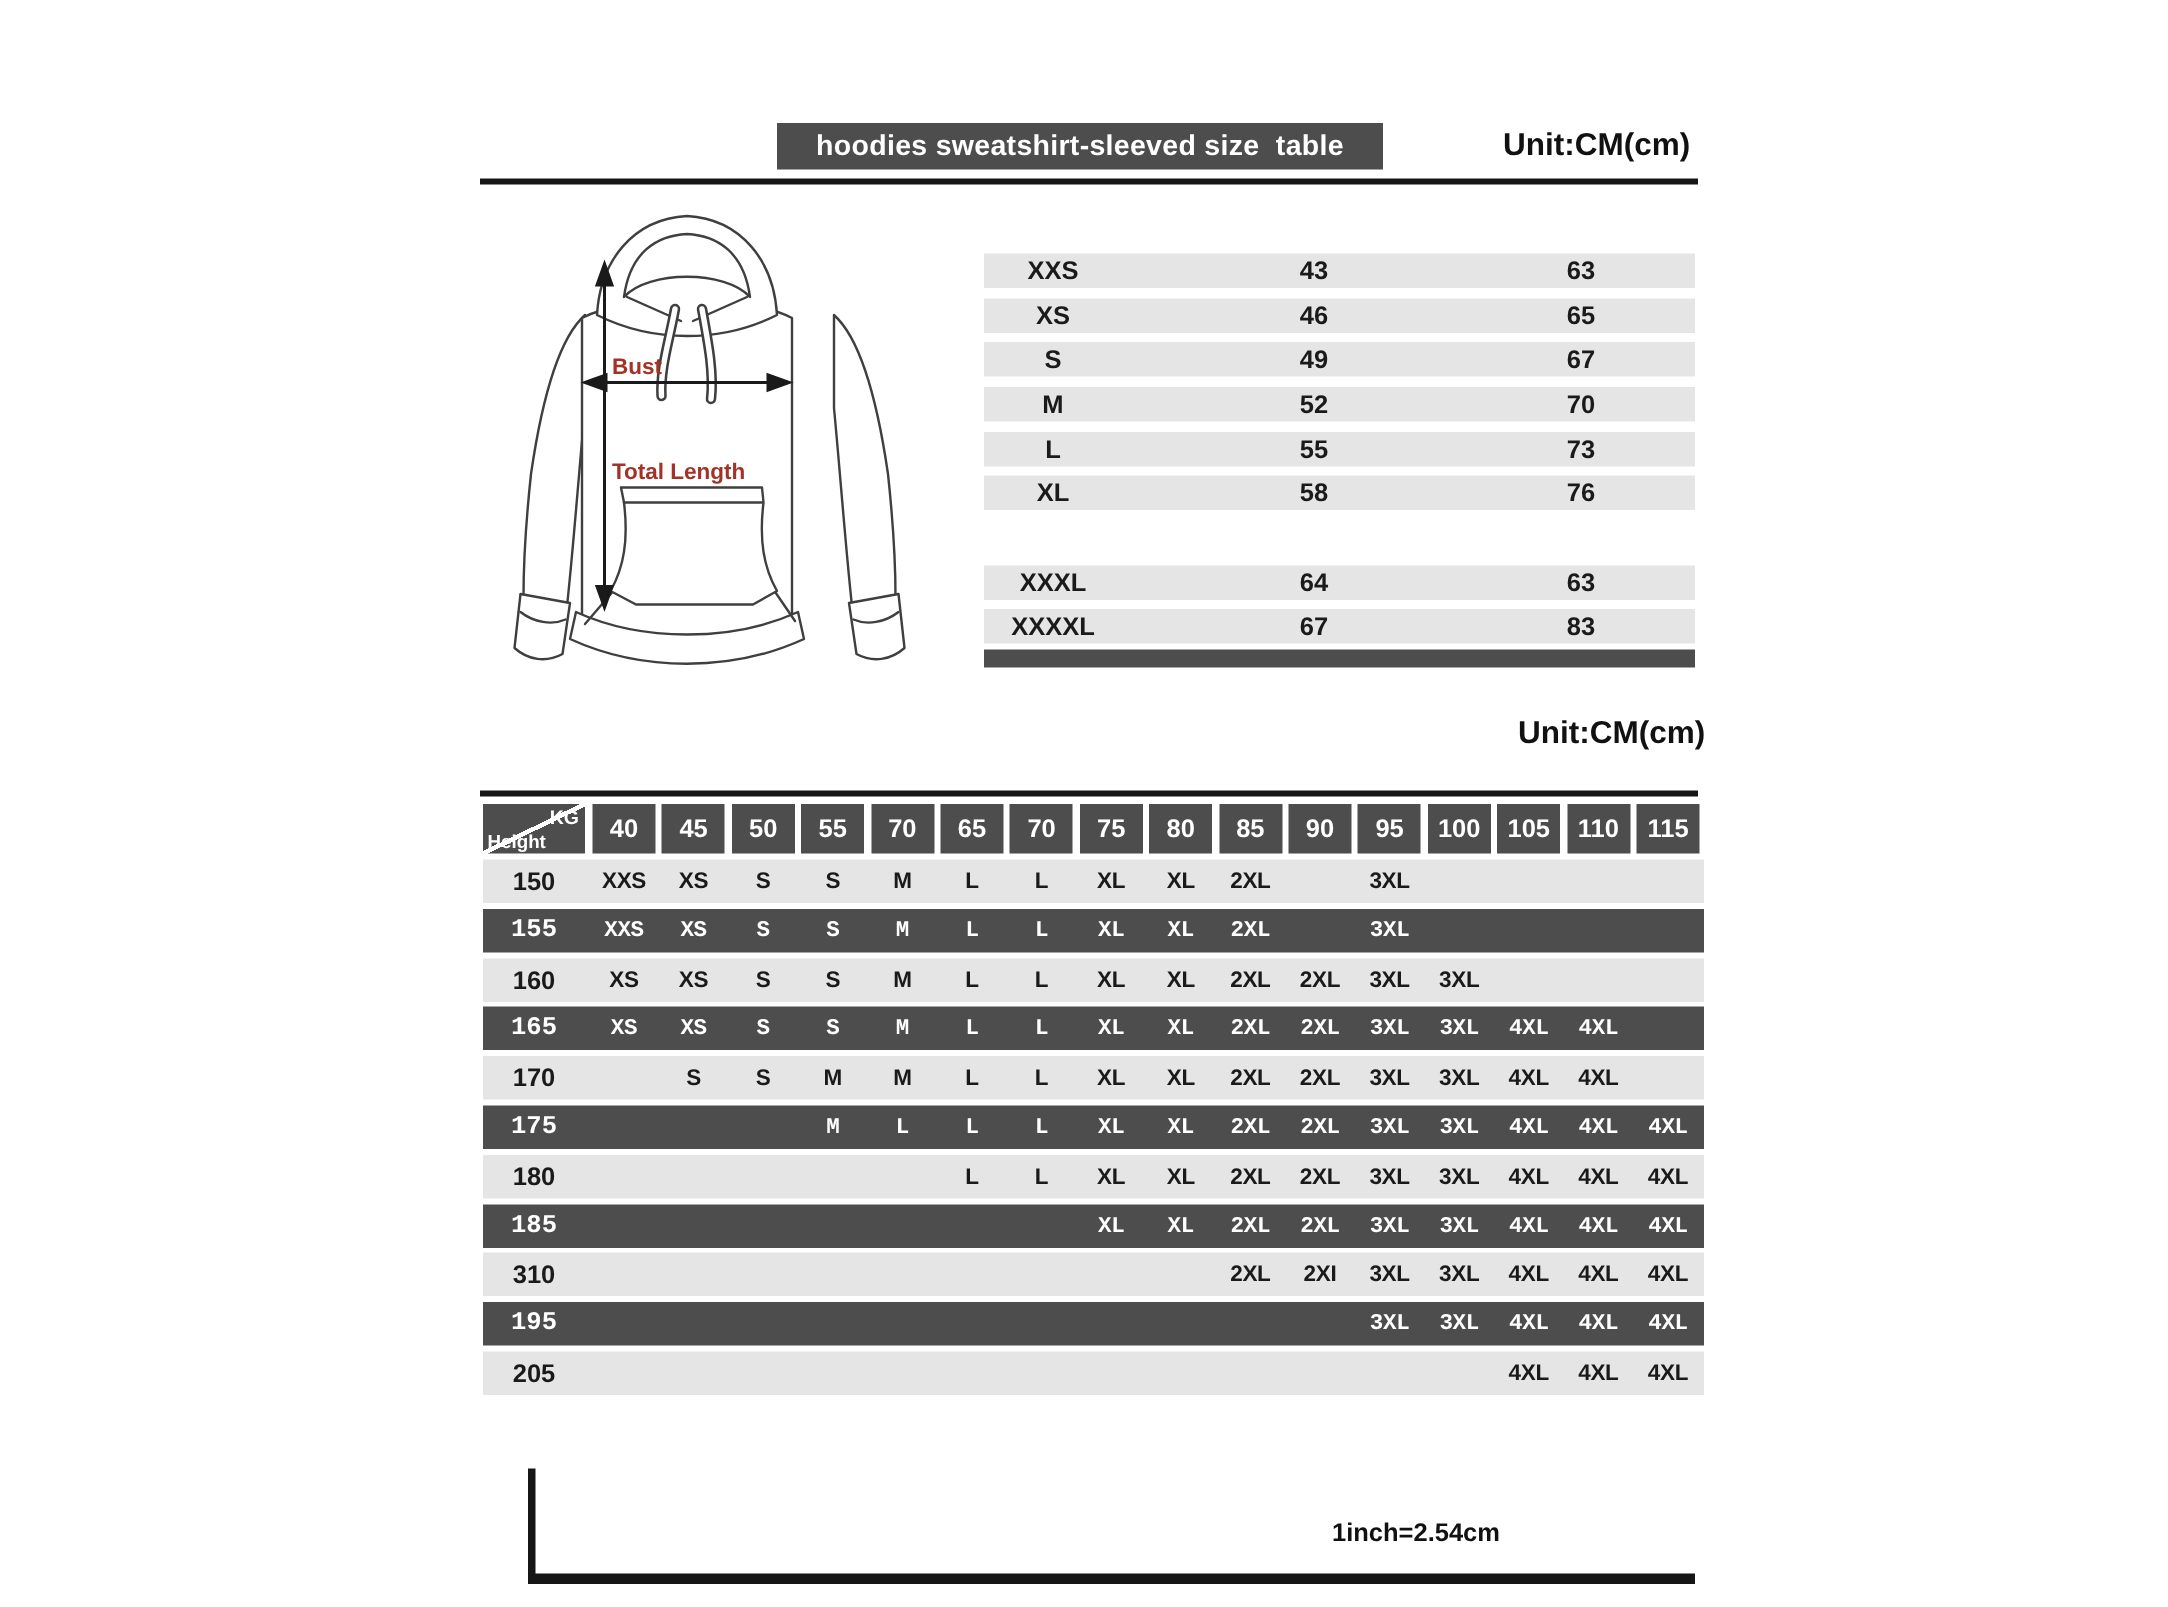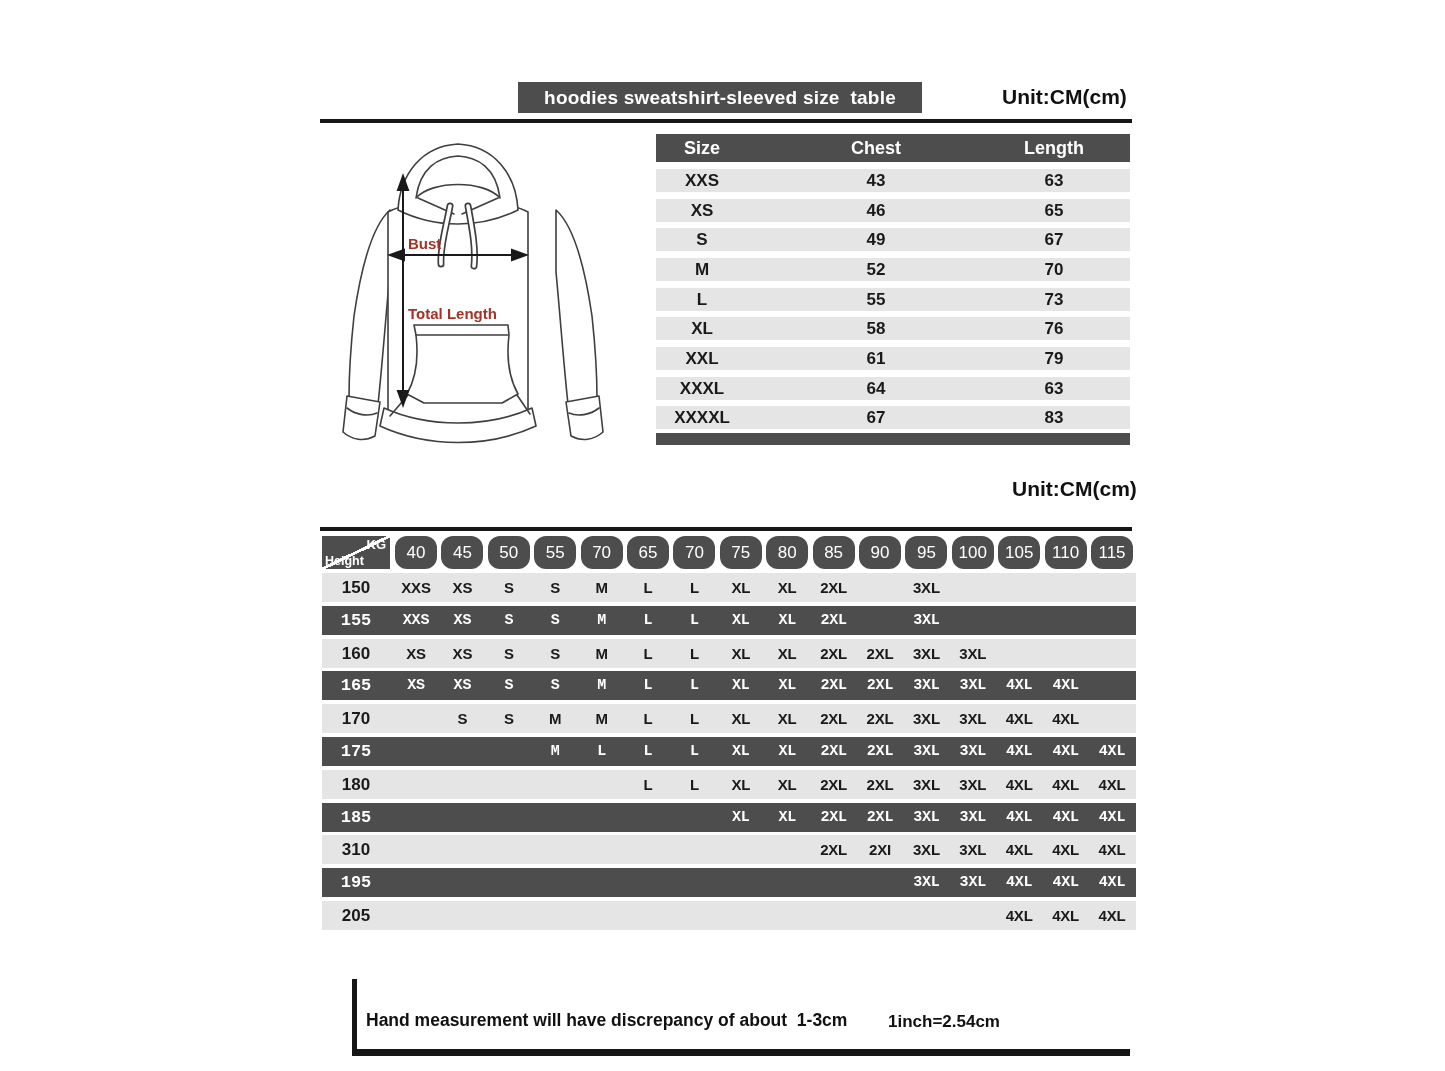--- a/index.html
+++ b/index.html
@@ -29,21 +29,21 @@
   .st-row .st-c{line-height:23px;}
   .c1{left:46px;} .c2{left:220px;} .c3{left:398px;}
   .st-footerbar{position:absolute;left:656px;top:433px;width:474px;height:12px;background:var(--dark,#4d4d4d);}
   
   .mx-header{position:absolute;left:322px;top:536px;width:814px;height:33px;}
   .corner{position:absolute;left:0;top:0;width:68px;height:33px;color:#fff;
     background:linear-gradient(to bottom right,var(--dark,#4d4d4d) 47.5%,#ffffff 47.5%,#ffffff 52.5%,var(--dark,#4d4d4d) 52.5%);}
   .corner .kg{position:absolute;right:4px;top:1px;font-size:13px;}
   .corner .hgt{position:absolute;left:3px;bottom:1px;font-size:12.5px;}
   .wbox{position:absolute;top:0;left:calc(73px + var(--i)*46.4px);width:42px;height:33px;background:var(--dark,#4d4d4d);
-    color:#fff;text-align:center;line-height:33px;font-size:17px;font-weight:400;border-radius:12px;}
+    color:#fff;text-align:center;line-height:33px;font-size:17px;font-weight:700;}
   .mrow{position:absolute;left:322px;width:814px;height:29px;font-size:15px;}
   .mrow.light{background:var(--light,#e5e5e5);color:#1a1a1a;}
   .mrow.dark{background:var(--dark,#4d4d4d);color:#ffffff;font-family:Liberation Mono, monospace;}
   .hlabel{position:absolute;left:0;top:0;width:68px;text-align:center;line-height:29px;font-size:17px;}
   .mcell{position:absolute;top:0;left:calc(94px + var(--i)*46.4px);transform:translateX(-50%);line-height:29px;letter-spacing:-.2px;font-weight:700;}
   .cells{position:static;}
   
   .fbar-v{position:absolute;left:352px;top:979px;width:5px;height:77px;background:var(--line,#161616);}
   .fbar-h{position:absolute;left:352px;top:1049px;width:778px;height:7px;background:var(--line,#161616);}
   .fnote{position:absolute;left:366px;top:1010px;font-size:17.5px;color:#111;}
@@ -96,25 +96,20 @@
       <polygon points="75,44 70,58 80,58"></polygon>
       <polygon points="75,273 70,259 80,259"></polygon>
       <line x1="70" y1="123" x2="190" y2="123"></line>
       <polygon points="62,123 76,118 76,128"></polygon>
       <polygon points="198,123 184,118 184,128"></polygon>
     </g>
     <text x="80" y="117" class="redlbl">Bust</text>
     <text x="80" y="187" class="redlbl">Total Length</text>
   </svg>
 
-  <div class="st-header">
-    <span class="st-c c1">Size</span>
-    <span class="st-c c2">Chest</span>
-    <span class="st-c c3">Length</span>
-  </div>
 
   <div class="st-row" style="top:169px">
     <span class="st-c c1">XXS</span>
     <span class="st-c c2">43</span>
     <span class="st-c c3">63</span>
   </div>
   <div class="st-row" style="top:199px">
     <span class="st-c c1">XS</span>
     <span class="st-c c2">46</span>
     <span class="st-c c3">65</span>
@@ -131,25 +126,20 @@
   </div>
   <div class="st-row" style="top:288px">
     <span class="st-c c1">L</span>
     <span class="st-c c2">55</span>
     <span class="st-c c3">73</span>
   </div>
   <div class="st-row" style="top:317px">
     <span class="st-c c1">XL</span>
     <span class="st-c c2">58</span>
     <span class="st-c c3">76</span>
-  </div>
-  <div class="st-row" style="top:347px">
-    <span class="st-c c1">XXL</span>
-    <span class="st-c c2">61</span>
-    <span class="st-c c3">79</span>
   </div>
   <div class="st-row" style="top:377px">
     <span class="st-c c1">XXXL</span>
     <span class="st-c c2">64</span>
     <span class="st-c c3">63</span>
   </div>
   <div class="st-row" style="top:406px">
     <span class="st-c c1">XXXXL</span>
     <span class="st-c c2">67</span>
     <span class="st-c c3">83</span>
@@ -411,16 +401,15 @@
         <span class="mcell" style="--i: 11;"></span>
         <span class="mcell" style="--i: 12;"></span>
         <span class="mcell" style="--i: 13;">4XL</span>
         <span class="mcell" style="--i: 14;">4XL</span>
         <span class="mcell" style="--i: 15;">4XL</span>
       </div>
   </div>
 
   <div class="fbar-v"></div>
   <div class="fbar-h"></div>
-  <span class="fnote pre">Hand measurement will have discrepancy of about  1-3cm</span>
   <span class="fconv">1inch=2.54cm</span>
 
 </div>
 
 </body></html>

